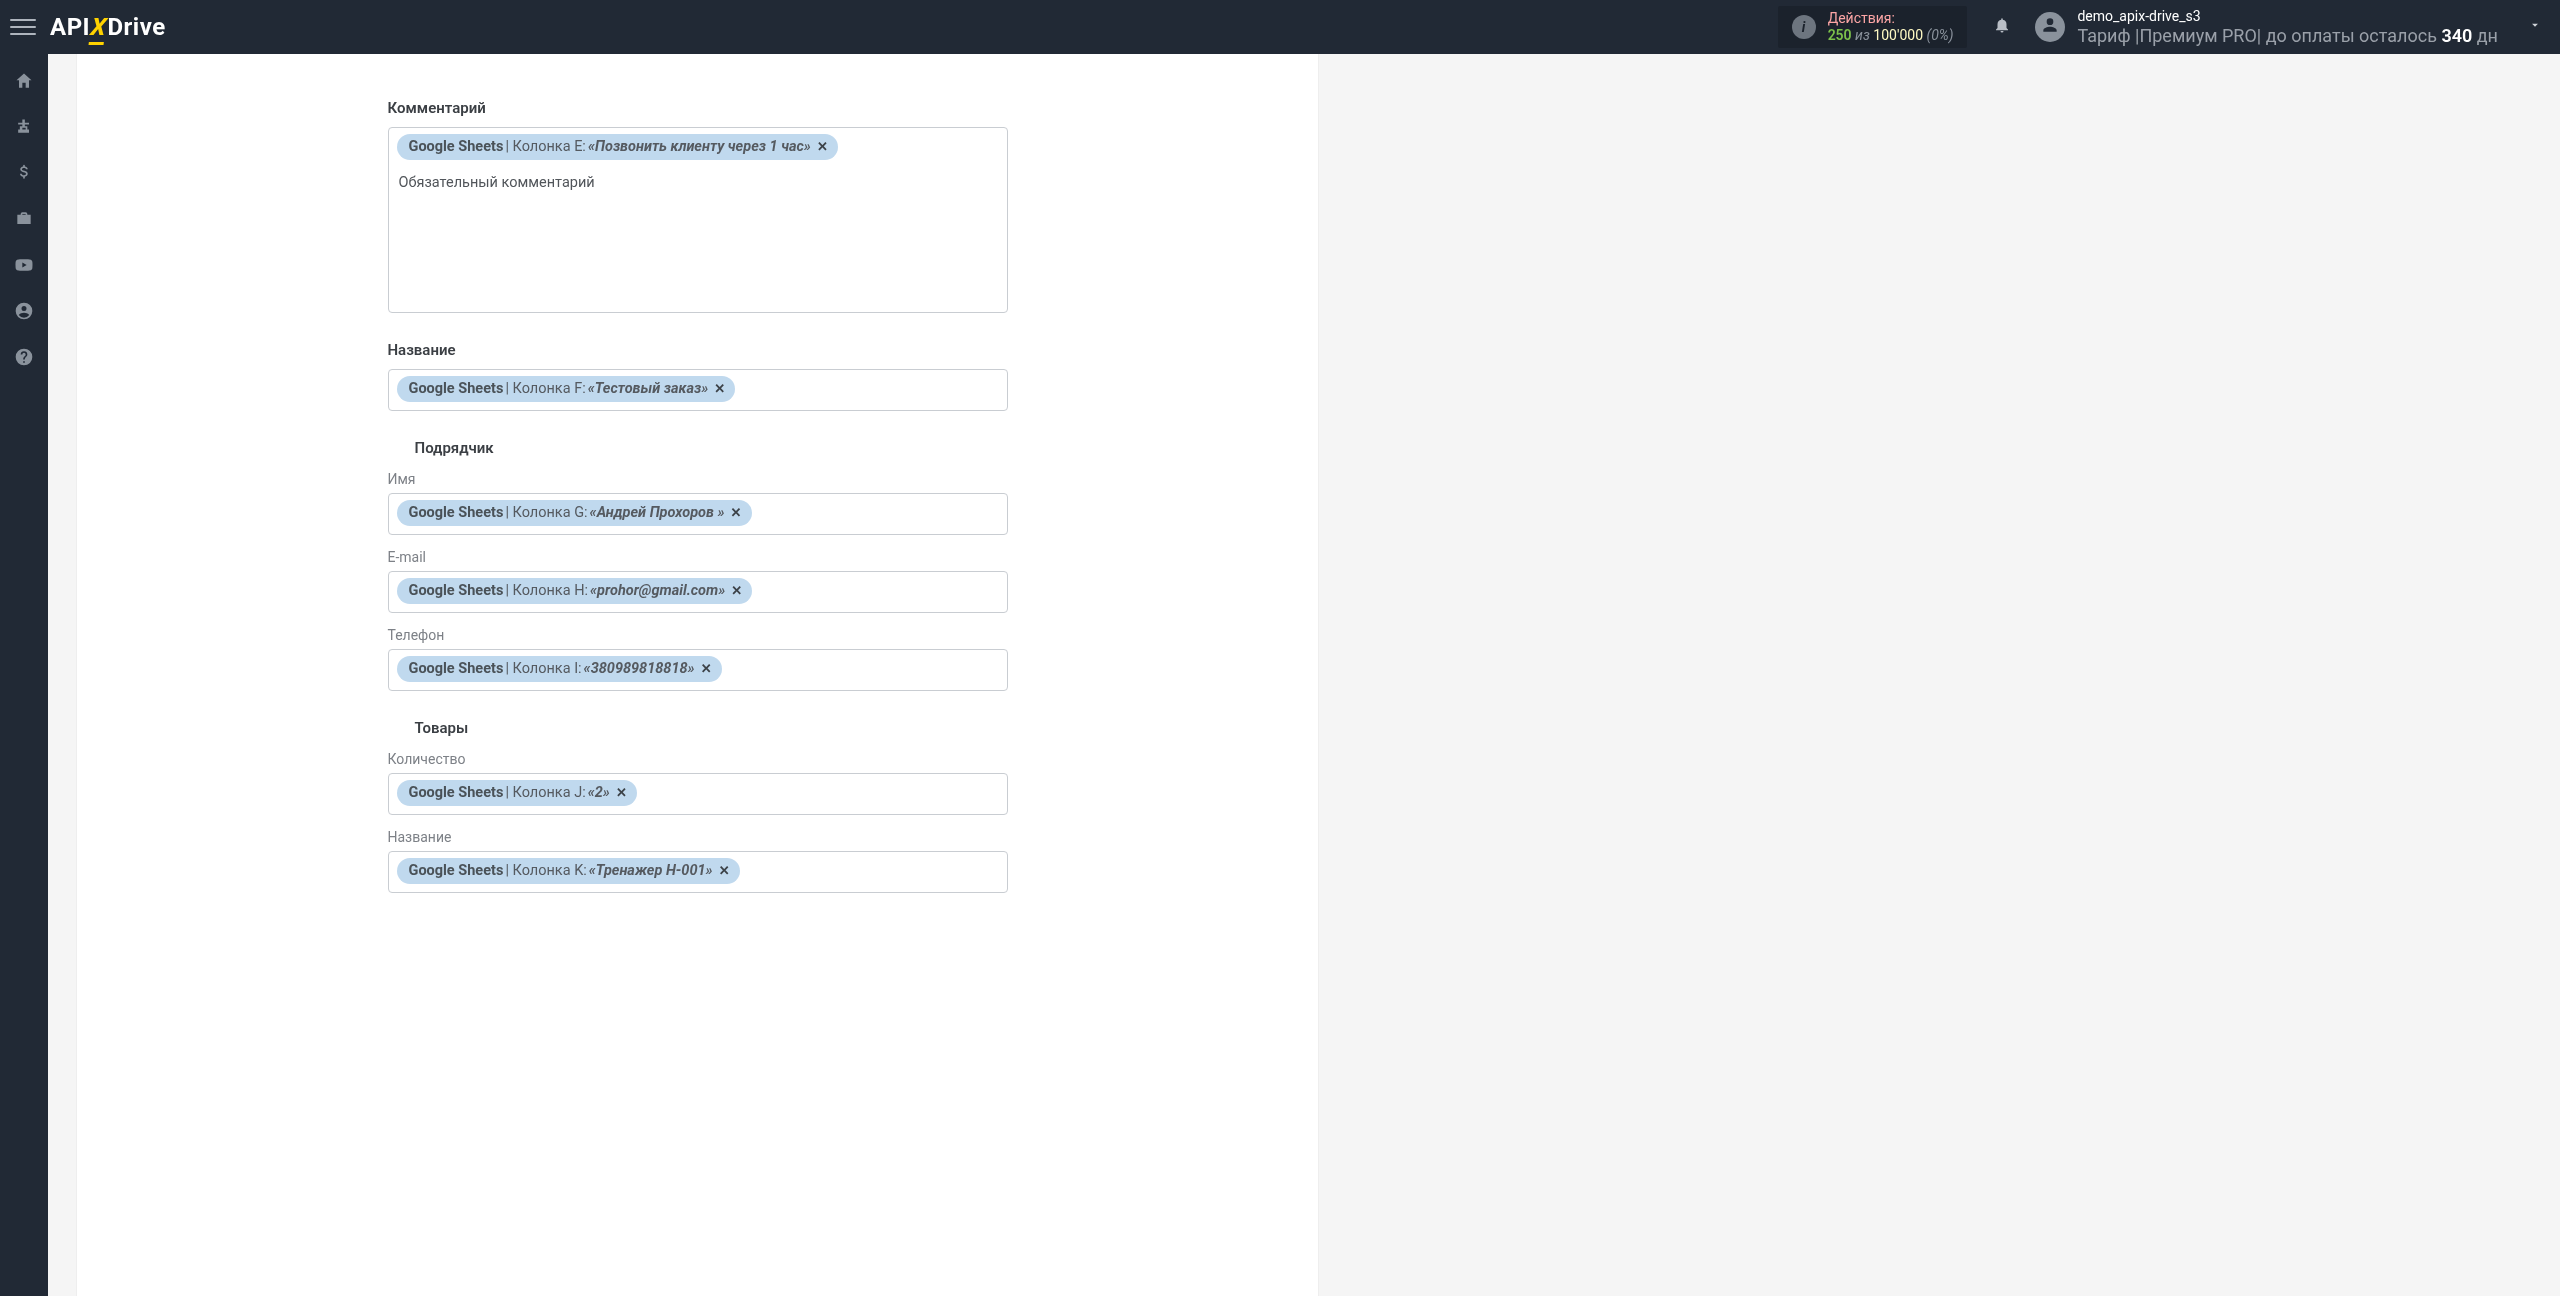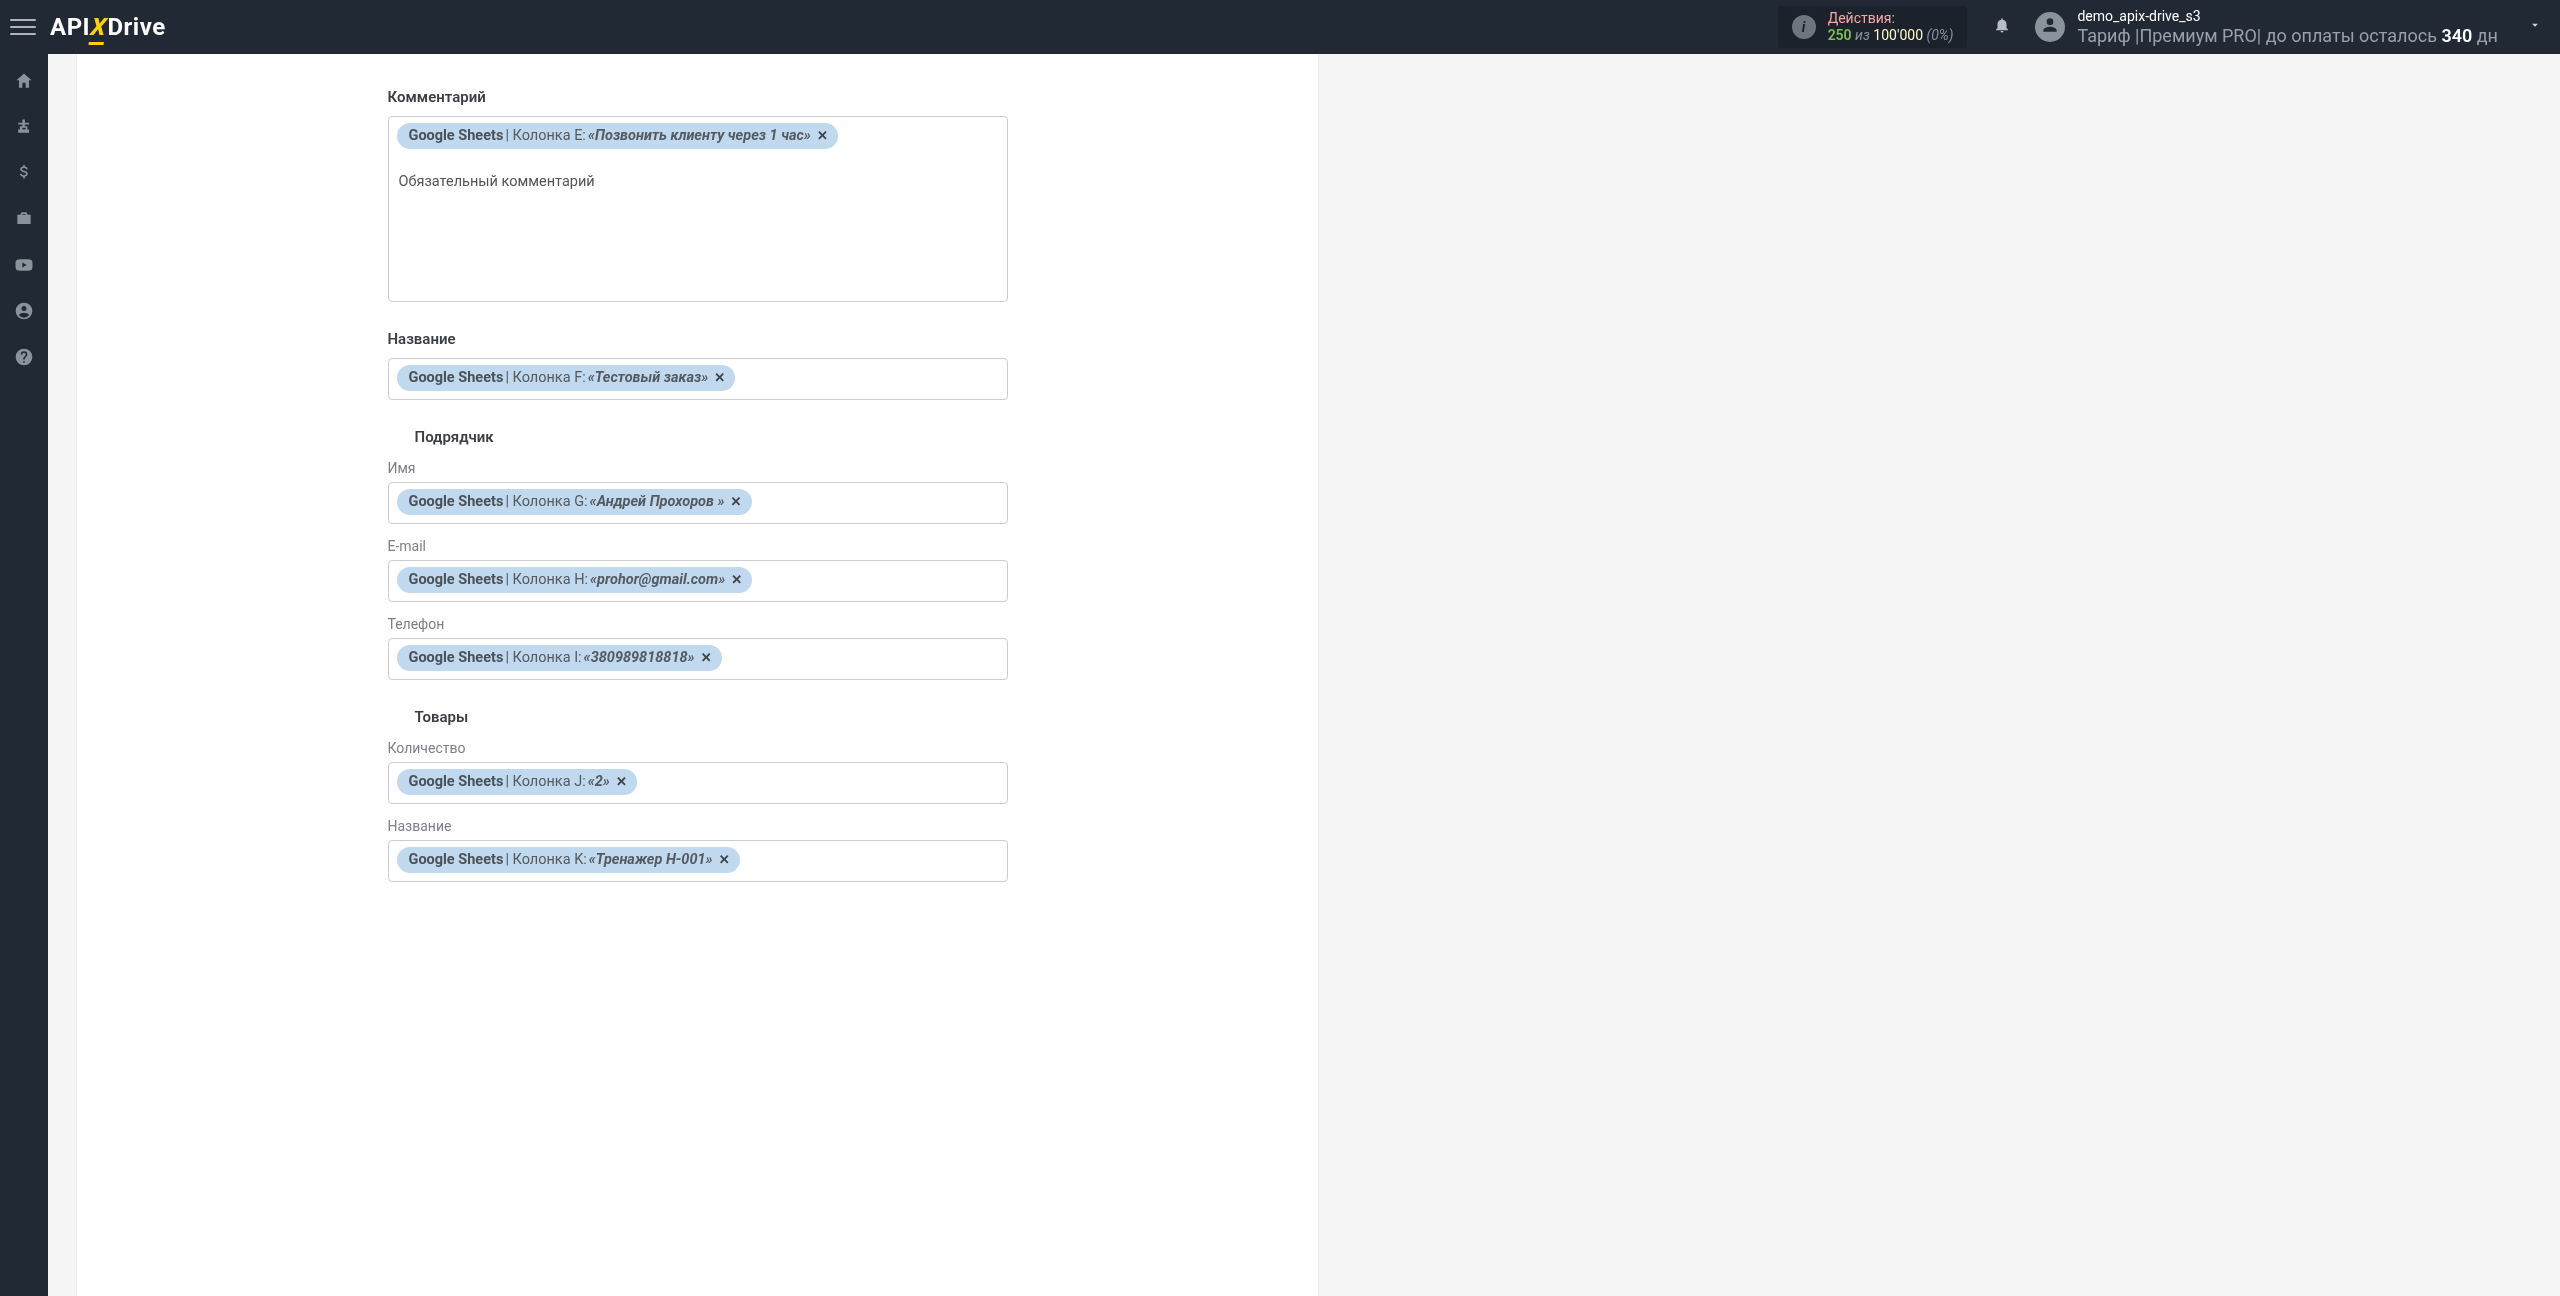--- a/index.html
+++ b/index.html
@@ -94,21 +94,21 @@
   }
   .sidebar .nav-icon{
     width:22px;height:22px;display:flex;align-items:center;justify-content:center;cursor:pointer;
   }
   .sidebar .nav-icon svg{width:20px;height:20px;fill:#8a929c;}
   .outer-gutter-left{ width:28px; background:#f5f5f5;}
   .content-card{
     background:#fff; flex:1; max-width:1480px;
     border-left:1px solid #eee; border-right:1px solid #eee;
     display:flex; justify-content:center;
-    padding: 4px 0 40px 0;
+    padding: 15px 0 40px 0;
   }
   .outer-gutter-right{ flex:1; background:#f5f5f5; min-width:20px;}
 
   .form-panel{
     width:620px;
     padding-top:30px;
   }
 
   .field-block{ margin-bottom:28px; }
   .field-label{
@@ -118,21 +118,21 @@
     font-size:14px; color:#7d8187; margin-bottom:6px; margin-top:14px;
   }
   .sub-label:first-of-type{ margin-top:10px; }
   .section-label{
     font-size:15px; font-weight:600; color:#3b3f44; margin-bottom:4px;margin-left:27px;
   }
 
   .tag-input{
     border:1px solid #c9cdd2; border-radius:4px;
     padding:6px 8px; min-height:42px;
-    display:flex; flex-wrap:wrap; align-items:flex-start; gap:22px;
+    display:flex; flex-wrap:wrap; align-items:flex-start; gap:12px;
     cursor:text;
   }
   .tag-input.tall{ min-height:186px; align-content:flex-start; }
 
   .chip{
     background:#c0d9ee;
     border-radius:14px;
     padding:3px 10px 3px 12px;
     display:inline-flex; align-items:center; gap:2px;
     font-size:14.5px; line-height:1.4;

